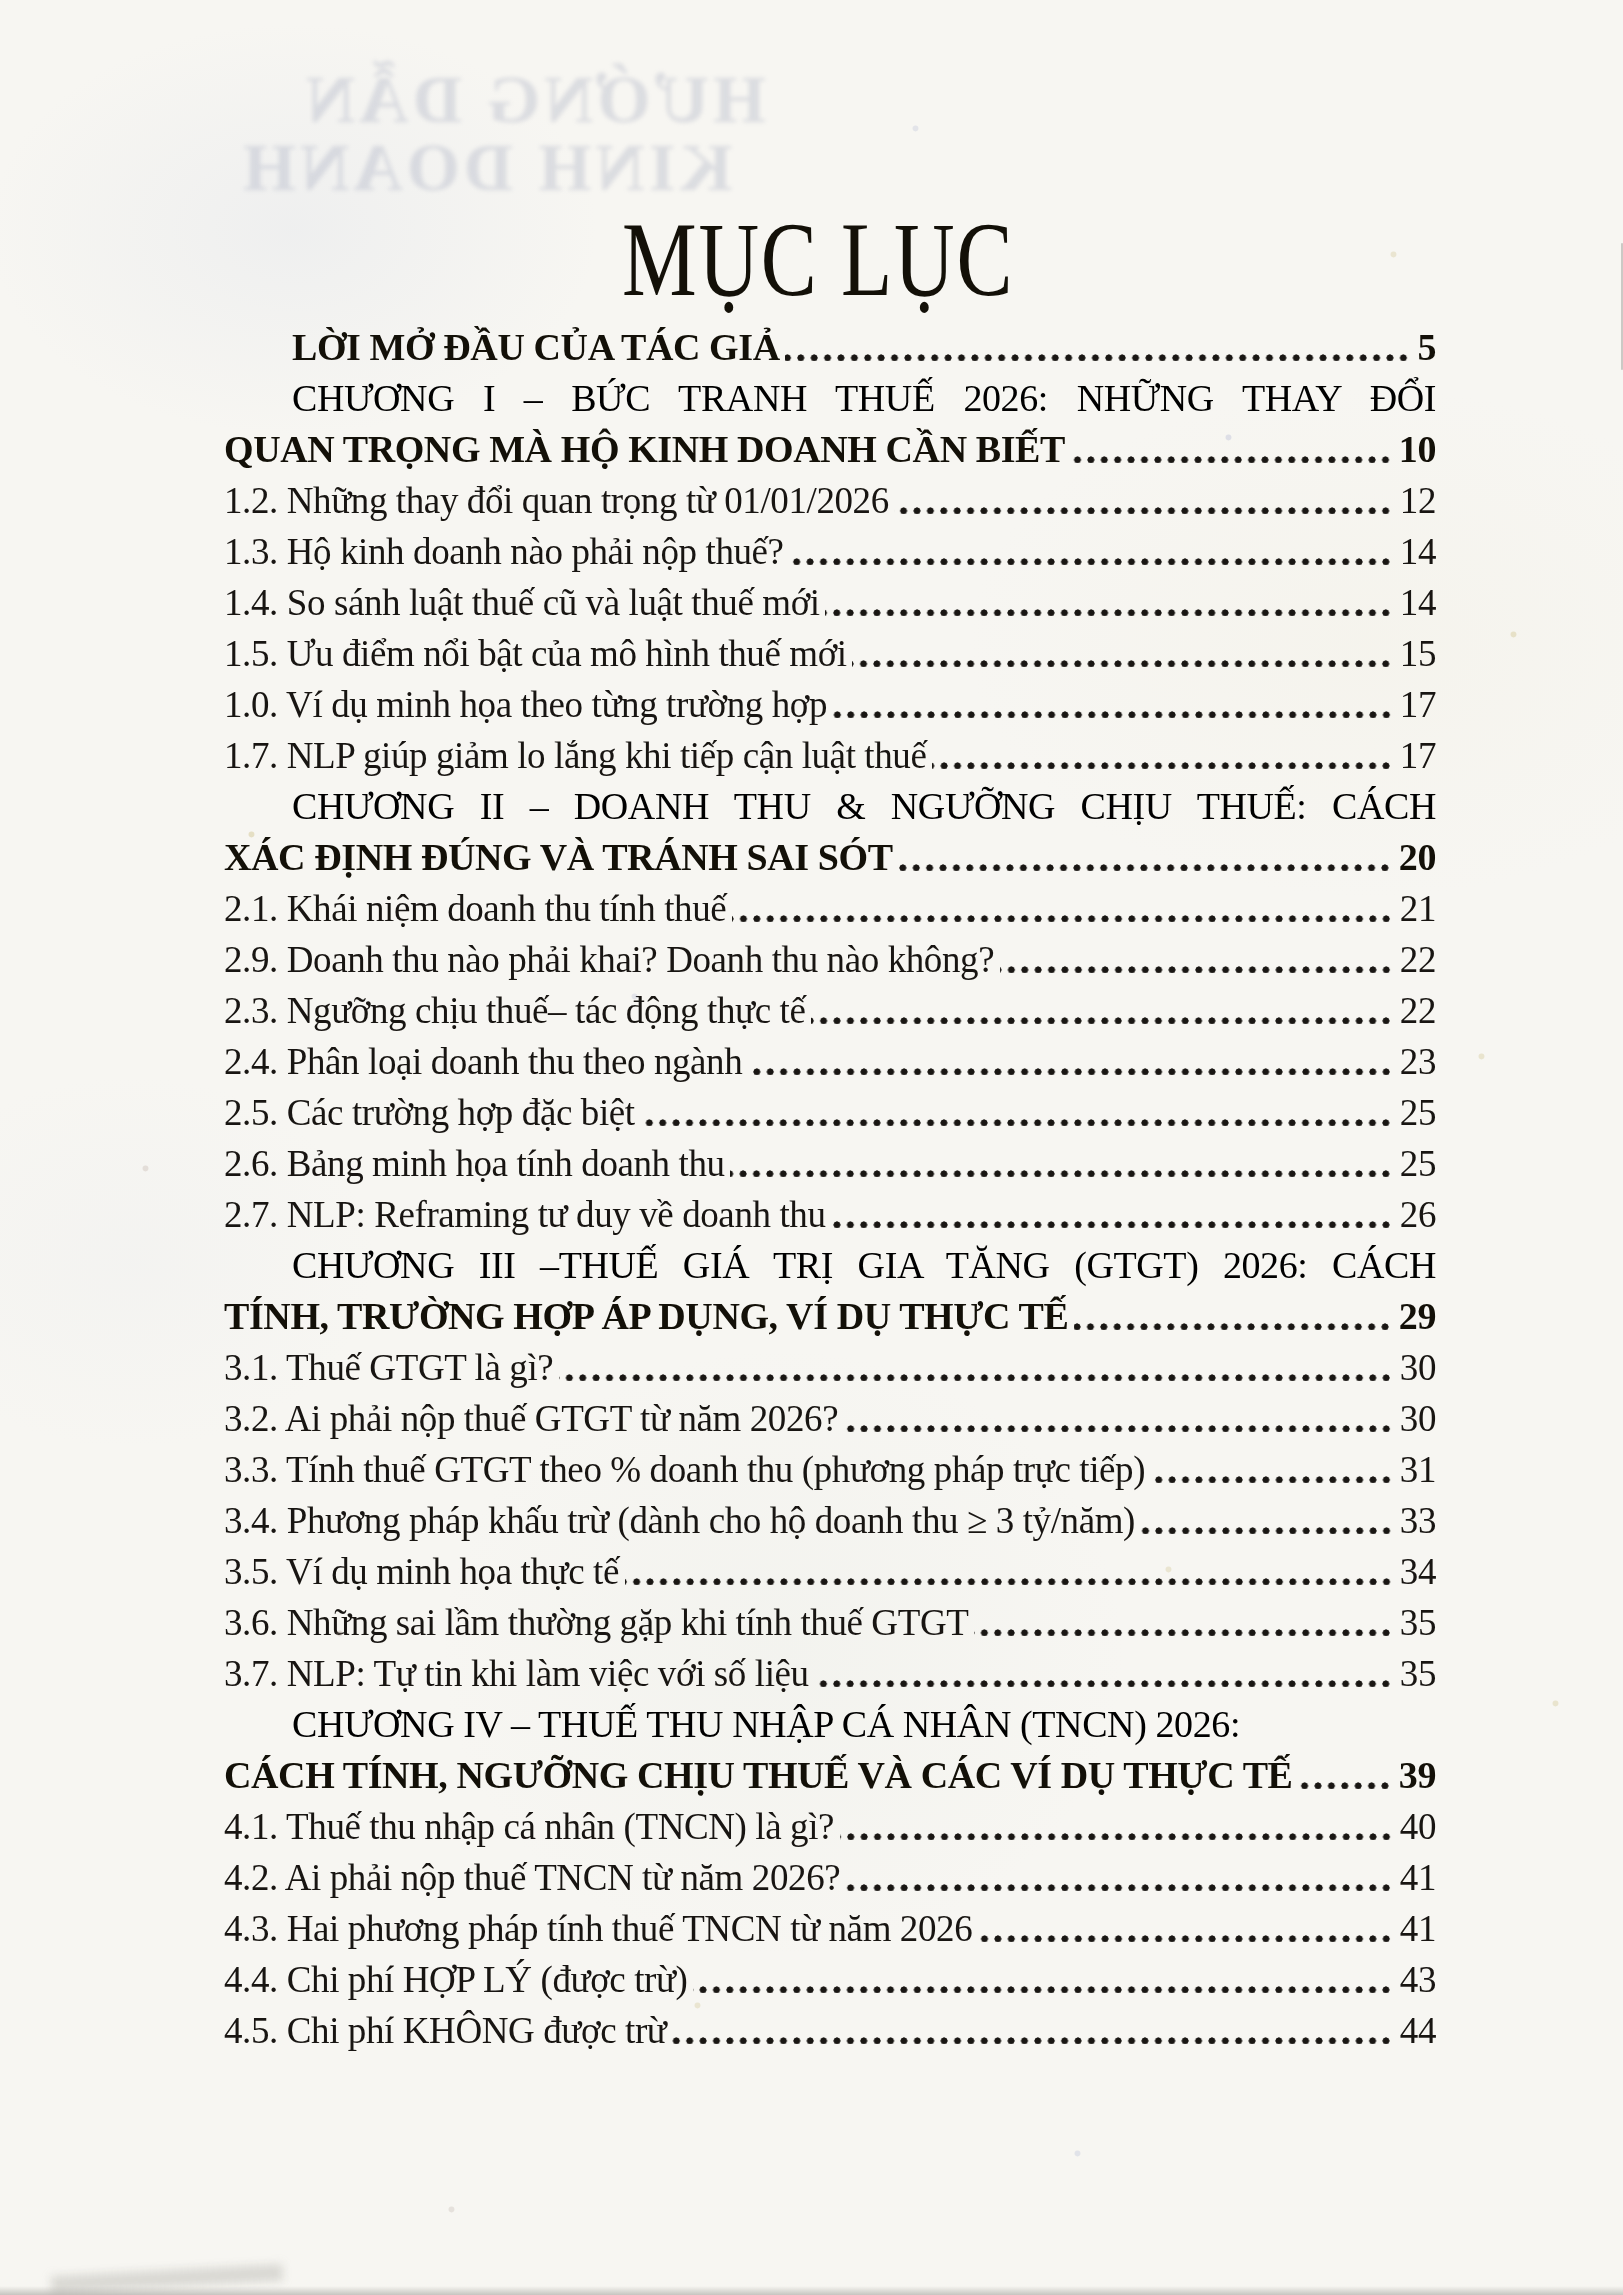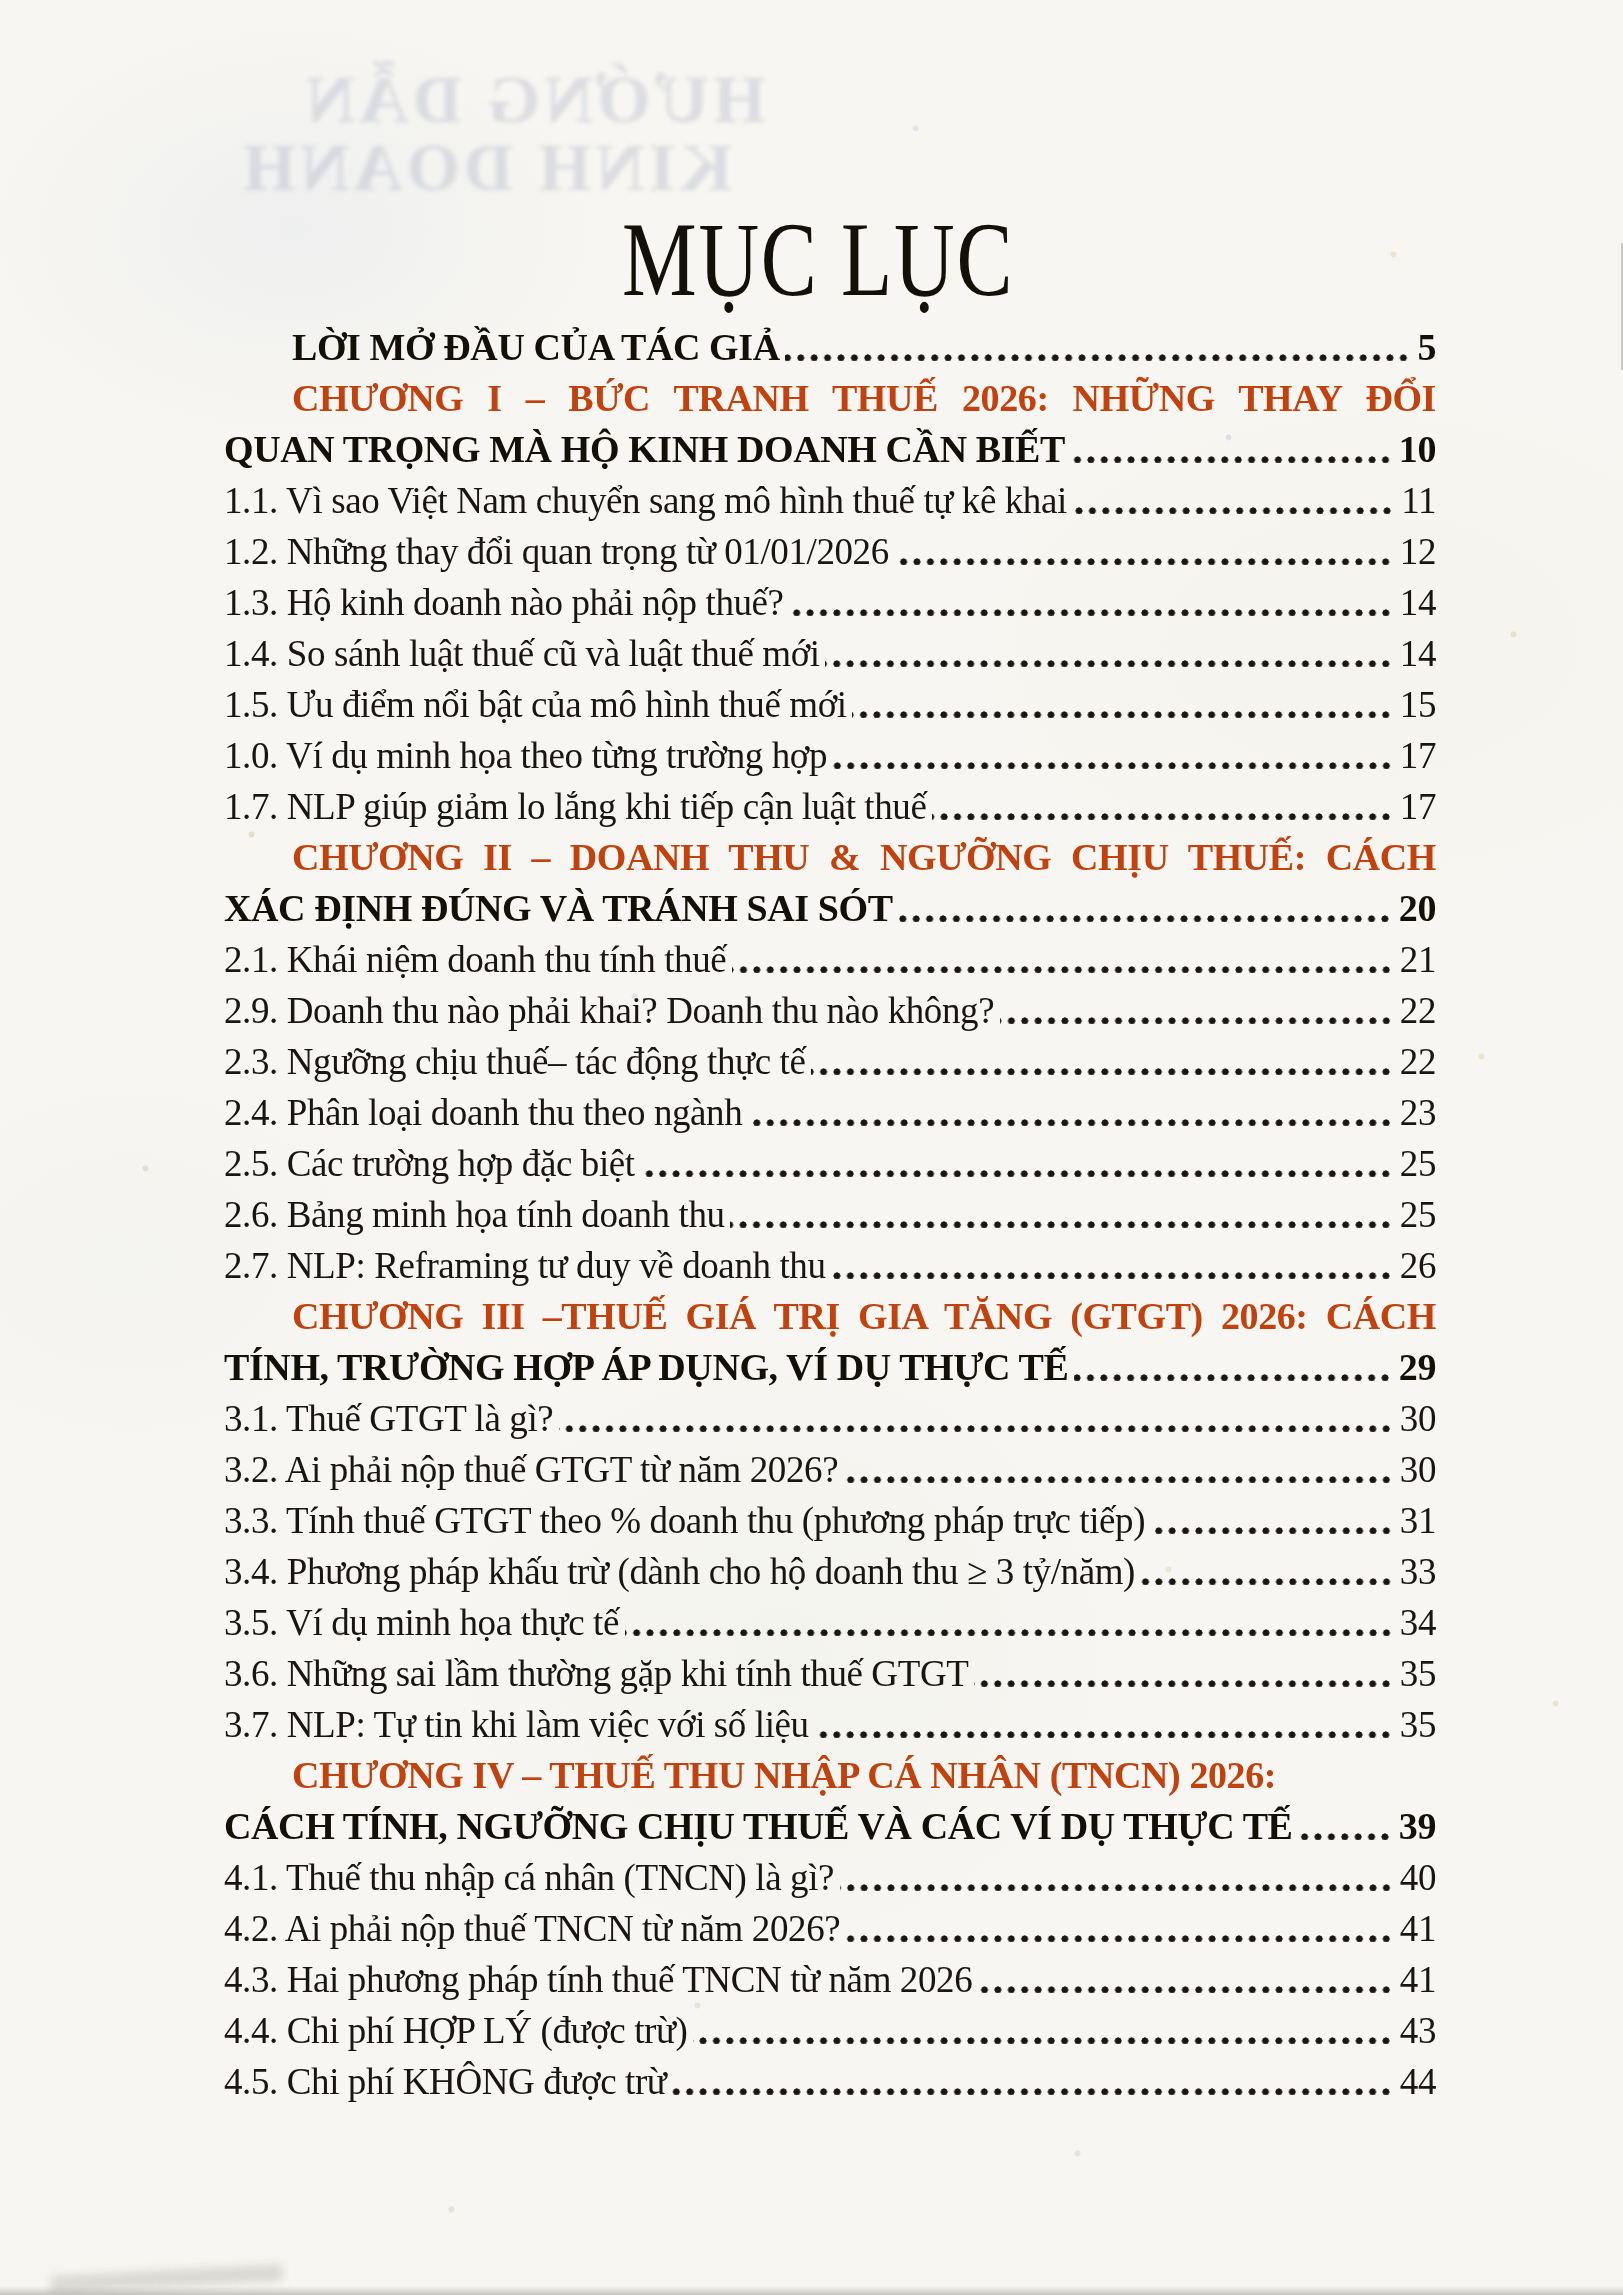--- a/index.html
+++ b/index.html
@@ -58,27 +58,27 @@
     align-items:flex-end;
     height:51px;
     font-size:37px;
     line-height:51px;
     letter-spacing:-0.4px;
   }
   .row .txt{white-space:nowrap;}
   .bold{font-weight:700;}
   .chap-l1{
     height:51px;line-height:51px;
-    font-size:38px;font-weight:700;
+    font-size:38px;font-weight:400;
     padding-left:68px;
     letter-spacing:-0.4px;
     white-space:nowrap;
     text-align:justify;
     text-align-last:justify;
-    color:#c2410c;
+    color:#000000;
   }
   .chap-l1.noj{text-align:center;text-align-last:left;}
   .chap-row{font-size:38px;color:#131008;}
   .indent{padding-left:68px;}
   .leader{
     flex:1 1 auto;
     min-width:24px;
     height:7.7px;
     align-self:flex-end;
     margin:0 7px 11.3px 5.6px;
@@ -145,25 +145,20 @@
     <div>
       <div class="chap-l1">CHƯƠNG I – BỨC TRANH THUẾ 2026: NHỮNG THAY ĐỔI</div>
       <div class="row bold chap-row">
         <span class="txt">QUAN TRỌNG MÀ HỘ KINH DOANH CẦN BIẾT</span>
         <span class="leader"></span>
         <span class="pg">10</span>
       </div>
     </div>
 
     <div class="row">
-      <span class="txt">1.1. Vì sao Việt Nam chuyển sang mô hình thuế tự kê khai</span>
-      <span class="leader"></span>
-      <span class="pg">11</span>
-    </div>
-    <div class="row">
       <span class="txt">1.2. Những thay đổi quan trọng từ 01/01/2026</span>
       <span class="leader"></span>
       <span class="pg">12</span>
     </div>
     <div class="row">
       <span class="txt">1.3. Hộ kinh doanh nào phải nộp thuế?</span>
       <span class="leader"></span>
       <span class="pg">14</span>
     </div>
     <div class="row">

